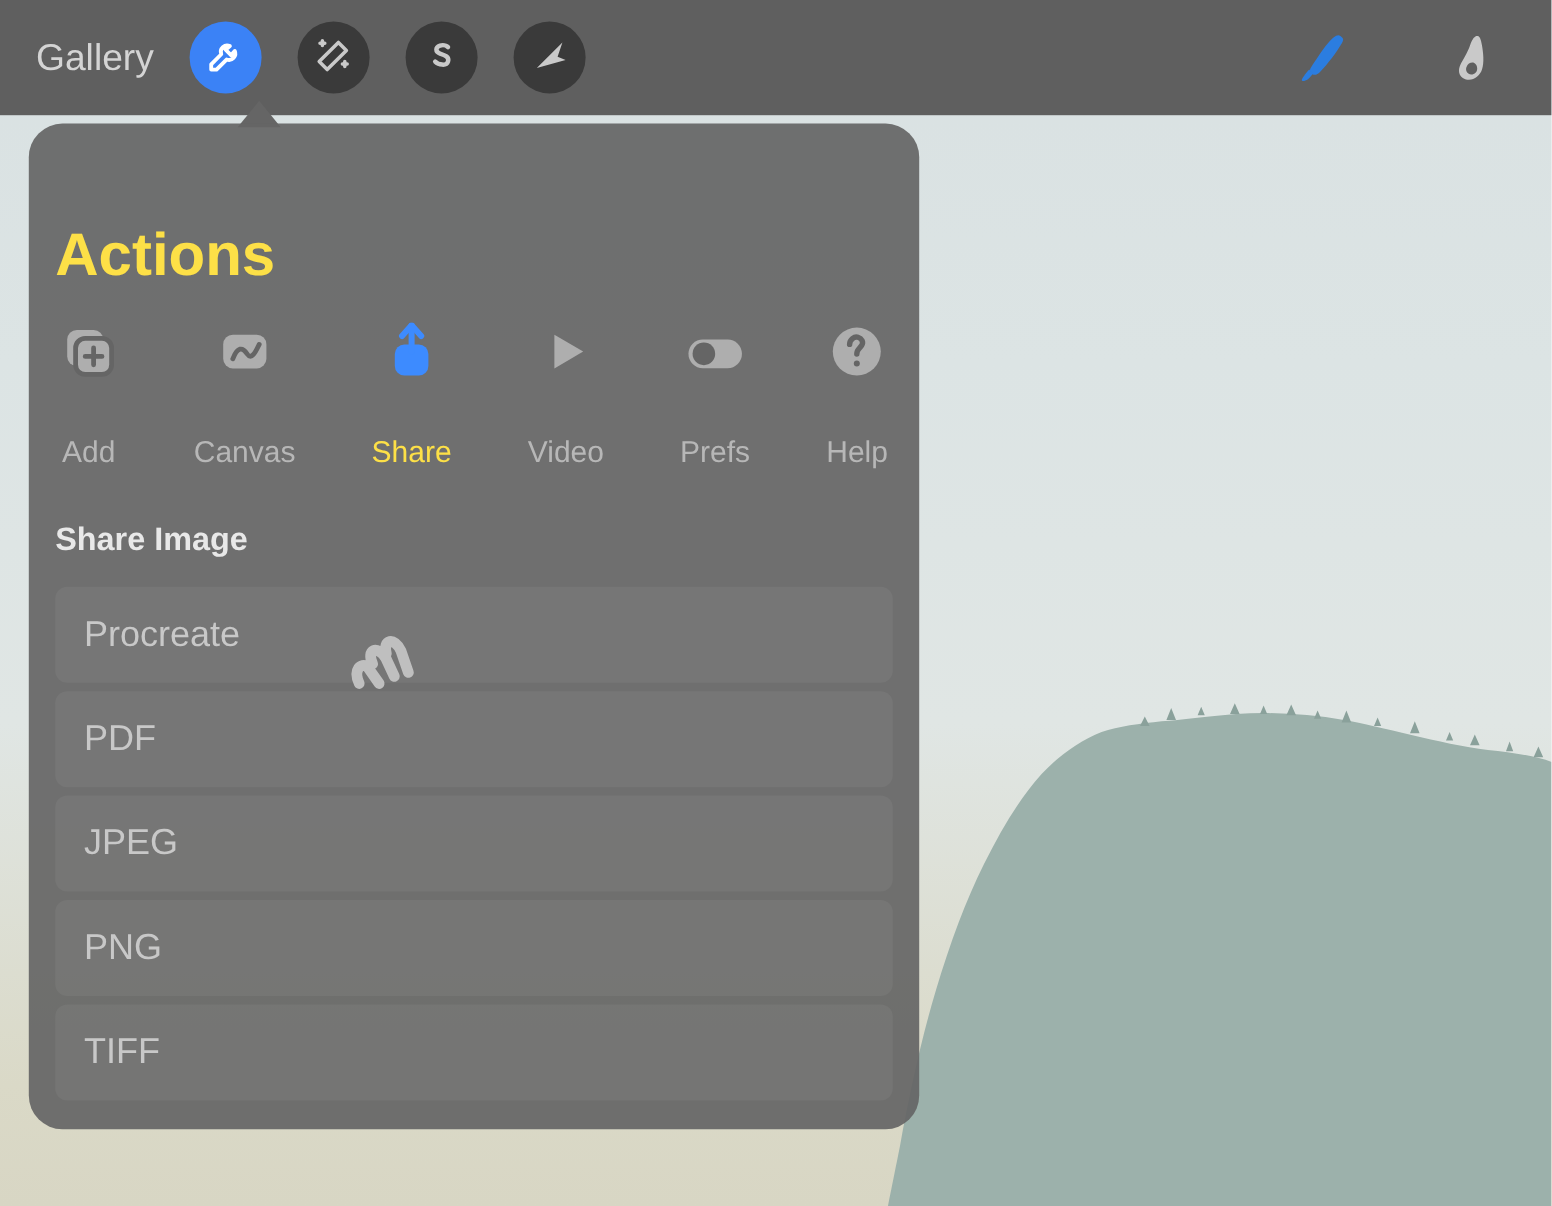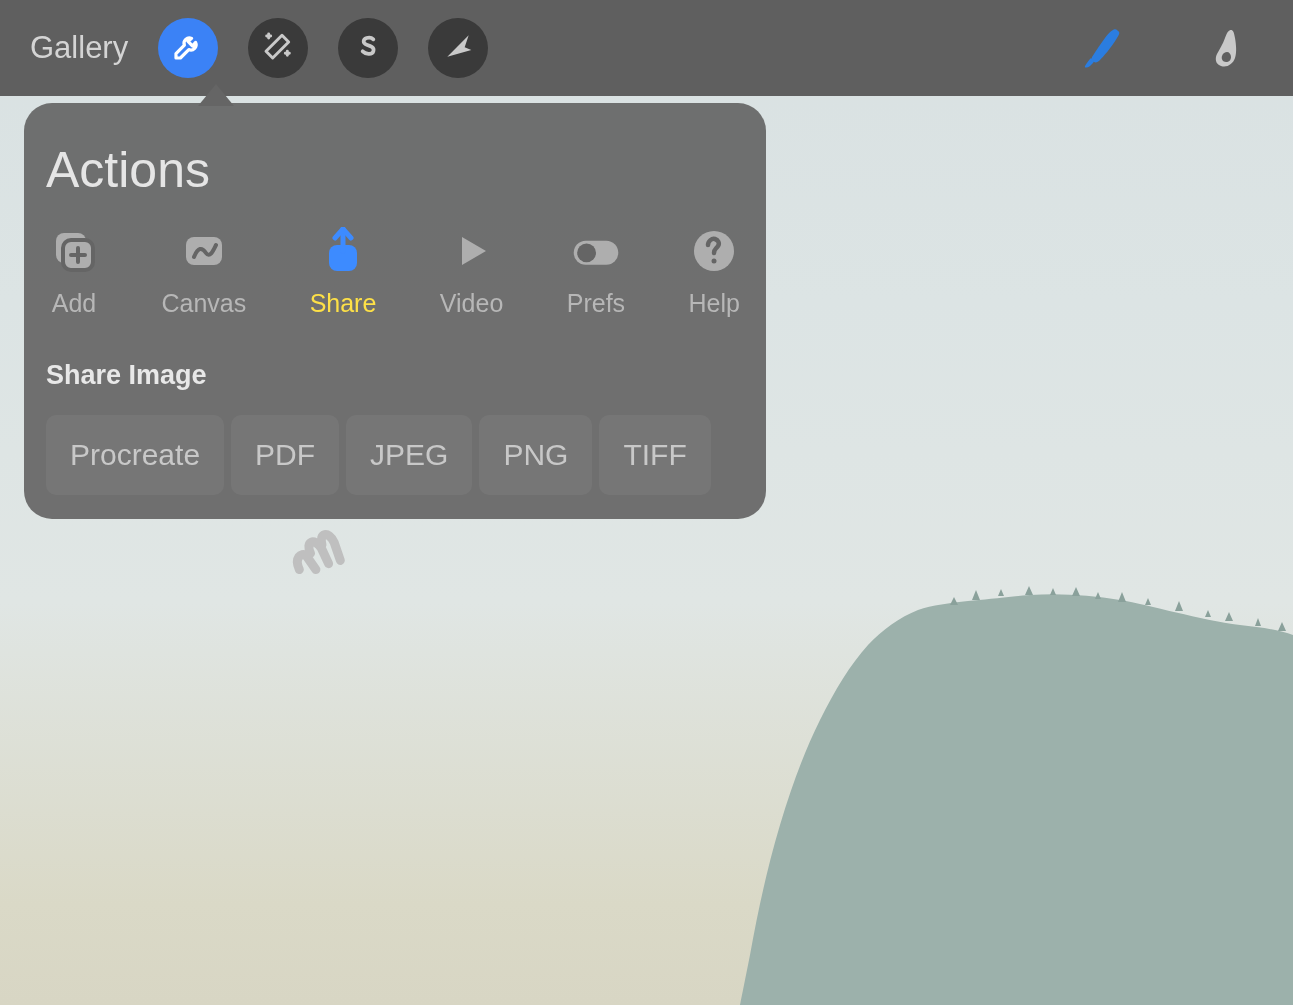--- a/index.html
+++ b/index.html
@@ -95,24 +95,25 @@
       top: 103px;
       left: 24px;
       width: 742px;
       background: rgba(101, 101, 101, 0.92);
       border-radius: 28px;
       padding: 38px 0 0 0;
       z-index: 20;
       overflow: hidden;
     }
     .popover-title {
-      color: #e5e5e5;
+      color: #fde047;
       font-size: 50px;
-      font-weight: 400;
+      font-weight: 700;
       padding: 0 22px 28px 22px;
+      margin-top: 42px;
     }
     .tabs-row {
       display: flex;
       justify-content: space-between;
       padding: 0 26px 28px 26px;
       gap: 8px;
     }
     .tab-item {
       display: flex;
       flex-direction: column;
@@ -123,35 +124,36 @@
       width: 48px;
       height: 48px;
       display: flex;
       align-items: center;
       justify-content: center;
     }
     .tab-label {
       font-size: 25px;
       font-weight: 500;
       color: #b7b7b7;
+      margin-top: 32px;
     }
     .tab-item.active .tab-label {
       color: #fde047;
     }
     .section-header {
       color: #e8e8e8;
       font-size: 27px;
       font-weight: 700;
       padding: 14px 38px 24px 22px;
     }
     .option-list {
       padding: 0 22px 24px 22px;
       display: flex;
+      flex-direction: column;
       gap: 7px;
-      align-items: flex-end;
     }
     .option-item {
       background: rgba(255,255,255,0.05);
       border-radius: 10px;
       padding: 23px 24px;
       color: #c8c8c8;
       font-size: 30px;
       font-weight: 500;
     }
     

